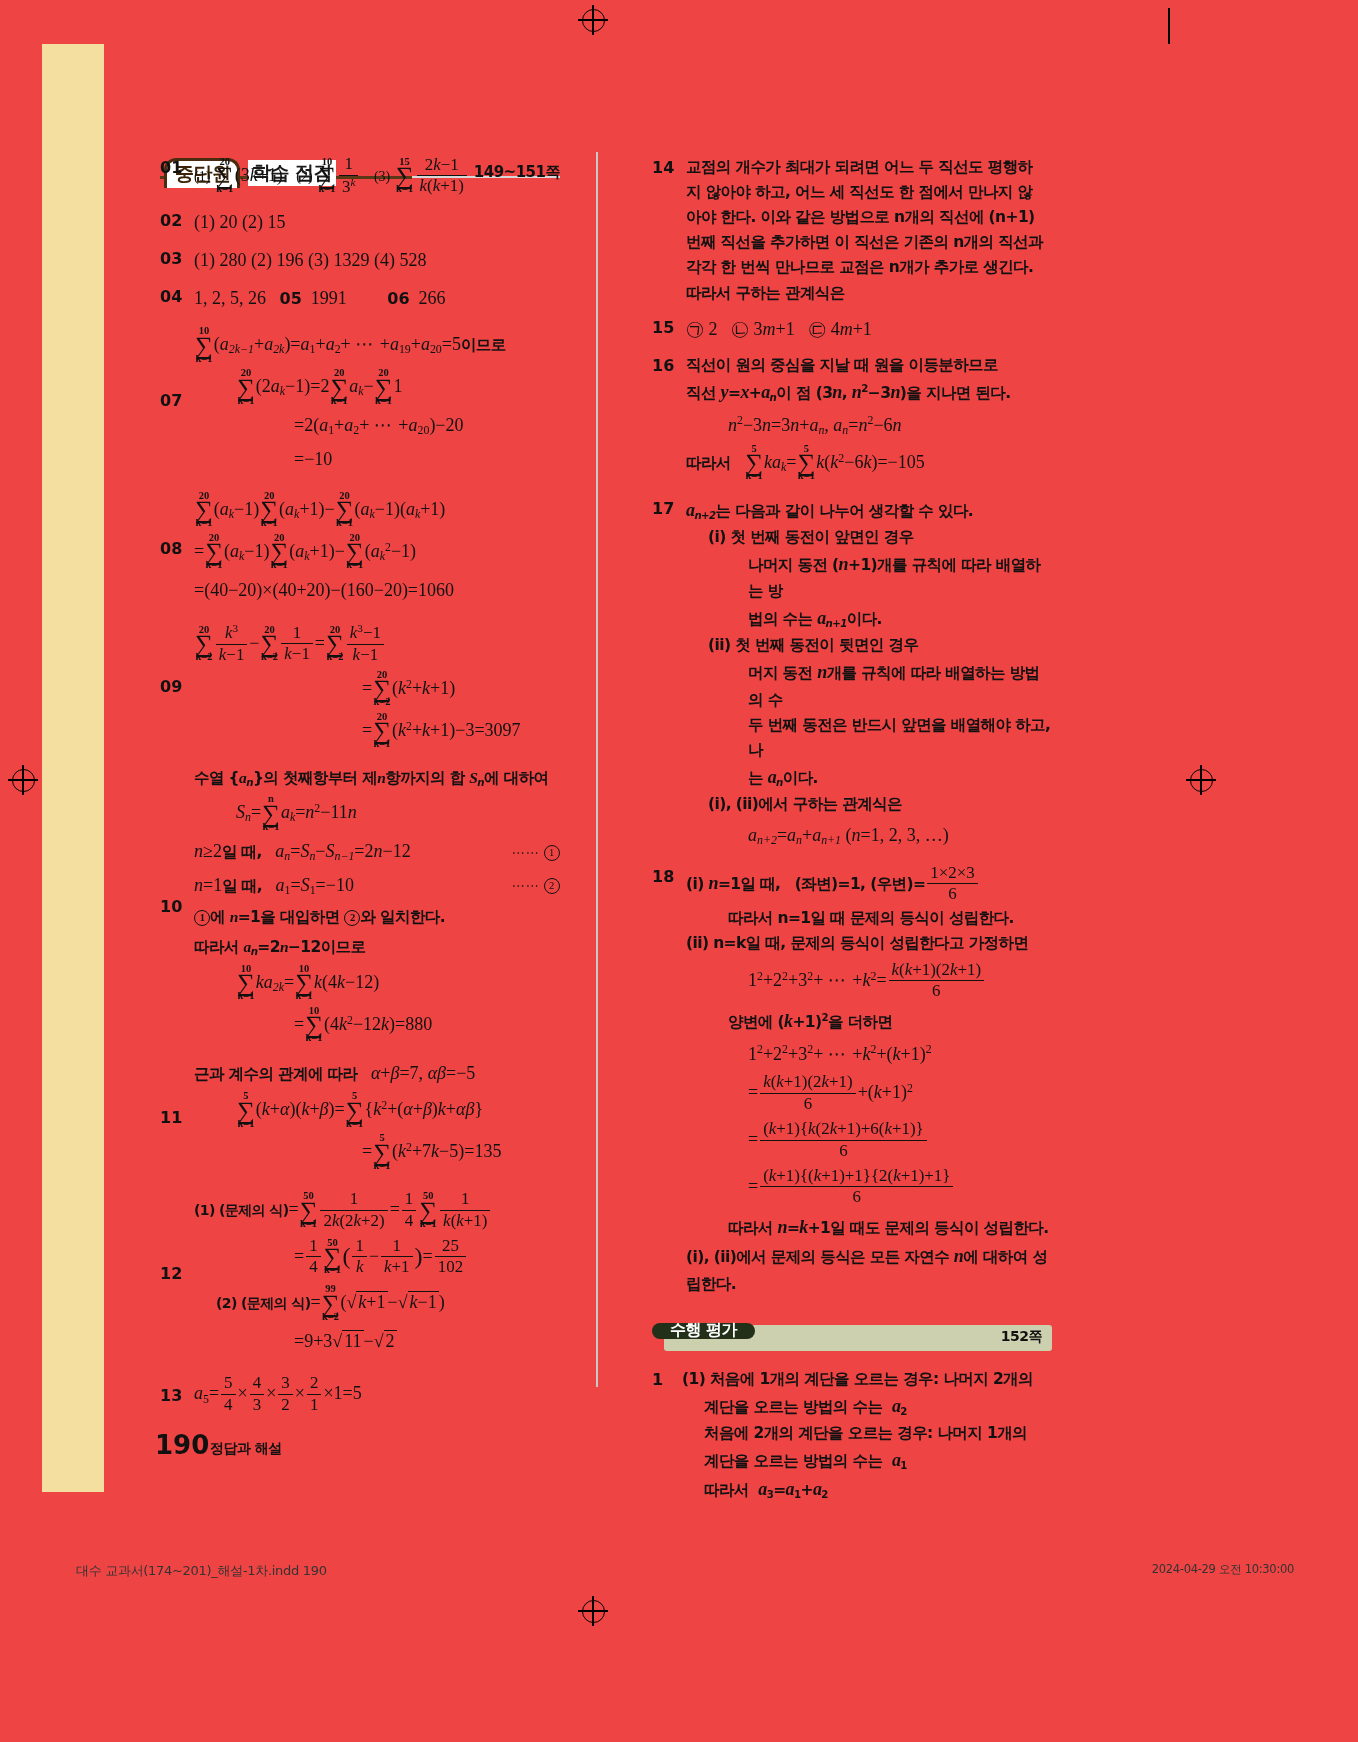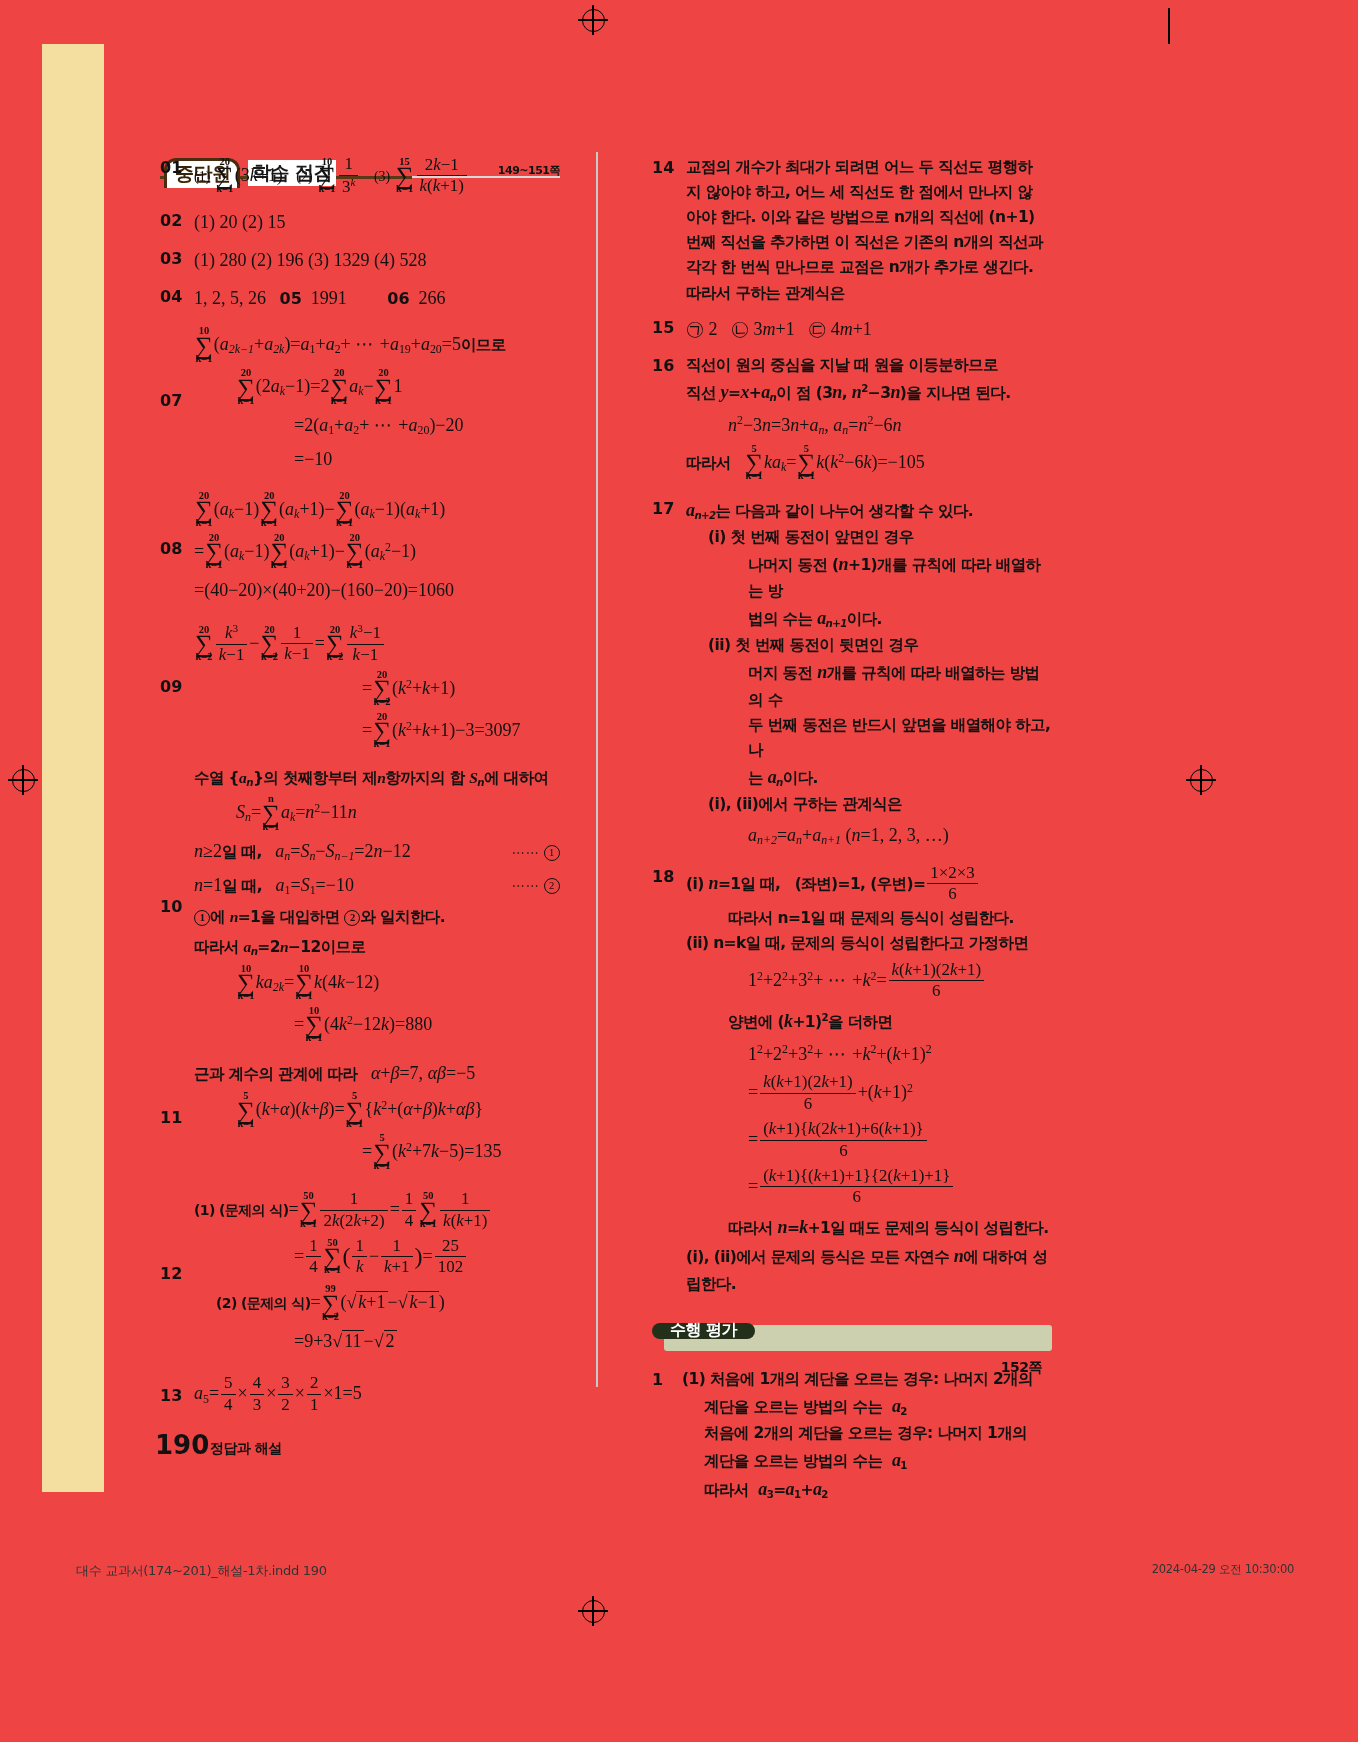--- a/index.html
+++ b/index.html
@@ -53,38 +53,38 @@
   }
   .hdr-sub{
     position:absolute;left:88px;top:8px;
     font-family:"DejaVu Sans", sans-serif;
     font-weight:700;font-size:19px;color:#1a1a1a;
     letter-spacing:-0.5px;background:#fff;padding:0 4px;
   }
   .hdr-pages{
     position:absolute;right:0;top:11px;
     font-family:"DejaVu Sans", sans-serif;
-    font-weight:700;font-size:11px;color:#111;
+    font-weight:700;font-size:15px;color:#111;
     letter-spacing:-0.5px;
   }
 
   
   .banner{position:relative;height:30px;margin:26px 0 14px 0;}
   .banner-bg{position:absolute;left:12px;top:2px;right:0;height:26px;background:#ccd0ae;border-radius:3px;}
   .banner-pill{
     position:absolute;left:0;top:0;height:16px;
     background:#22301a;border-radius:15px;
     padding:0 18px;display:flex;align-items:center;
     font-family:"DejaVu Sans", sans-serif;
     font-weight:700;font-size:16px;color:#fff;letter-spacing:-0.5px;
   }
   .banner-page{
     position:absolute;right:10px;top:5px;
     font-family:"DejaVu Sans", sans-serif;
-    font-weight:700;font-size:14px;color:#111;letter-spacing:-0.5px;margin-top:31px;
+    font-weight:700;font-size:14px;color:#111;letter-spacing:-0.5px;
   }
 
   
   .prob{display:flex;align-items:flex-start;margin-bottom:9px;}
   .pnum{
     flex:0 0 34px;
     font-family:"DejaVu Sans", sans-serif;
     font-weight:700;font-size:16px;color:#111;
     line-height:1.5;padding-top:1px;
   }

